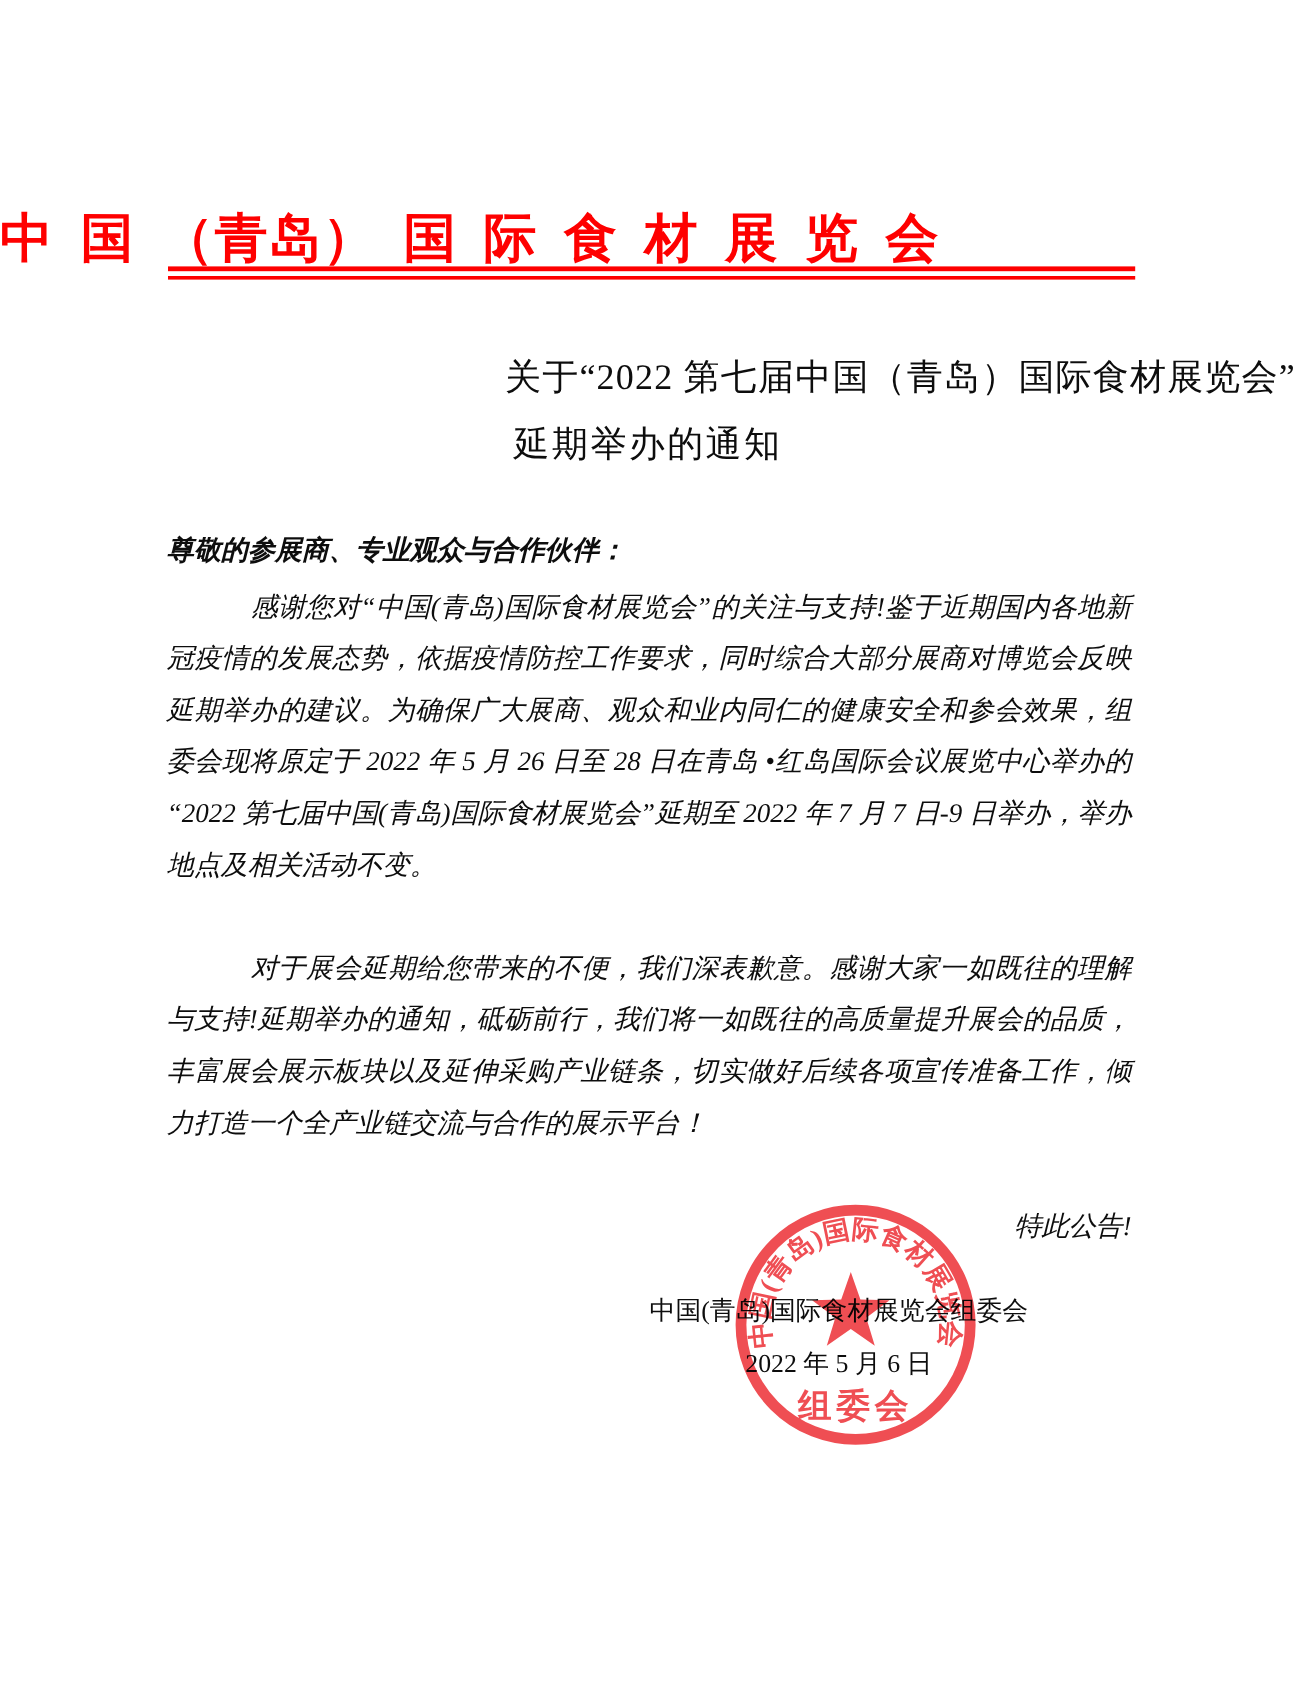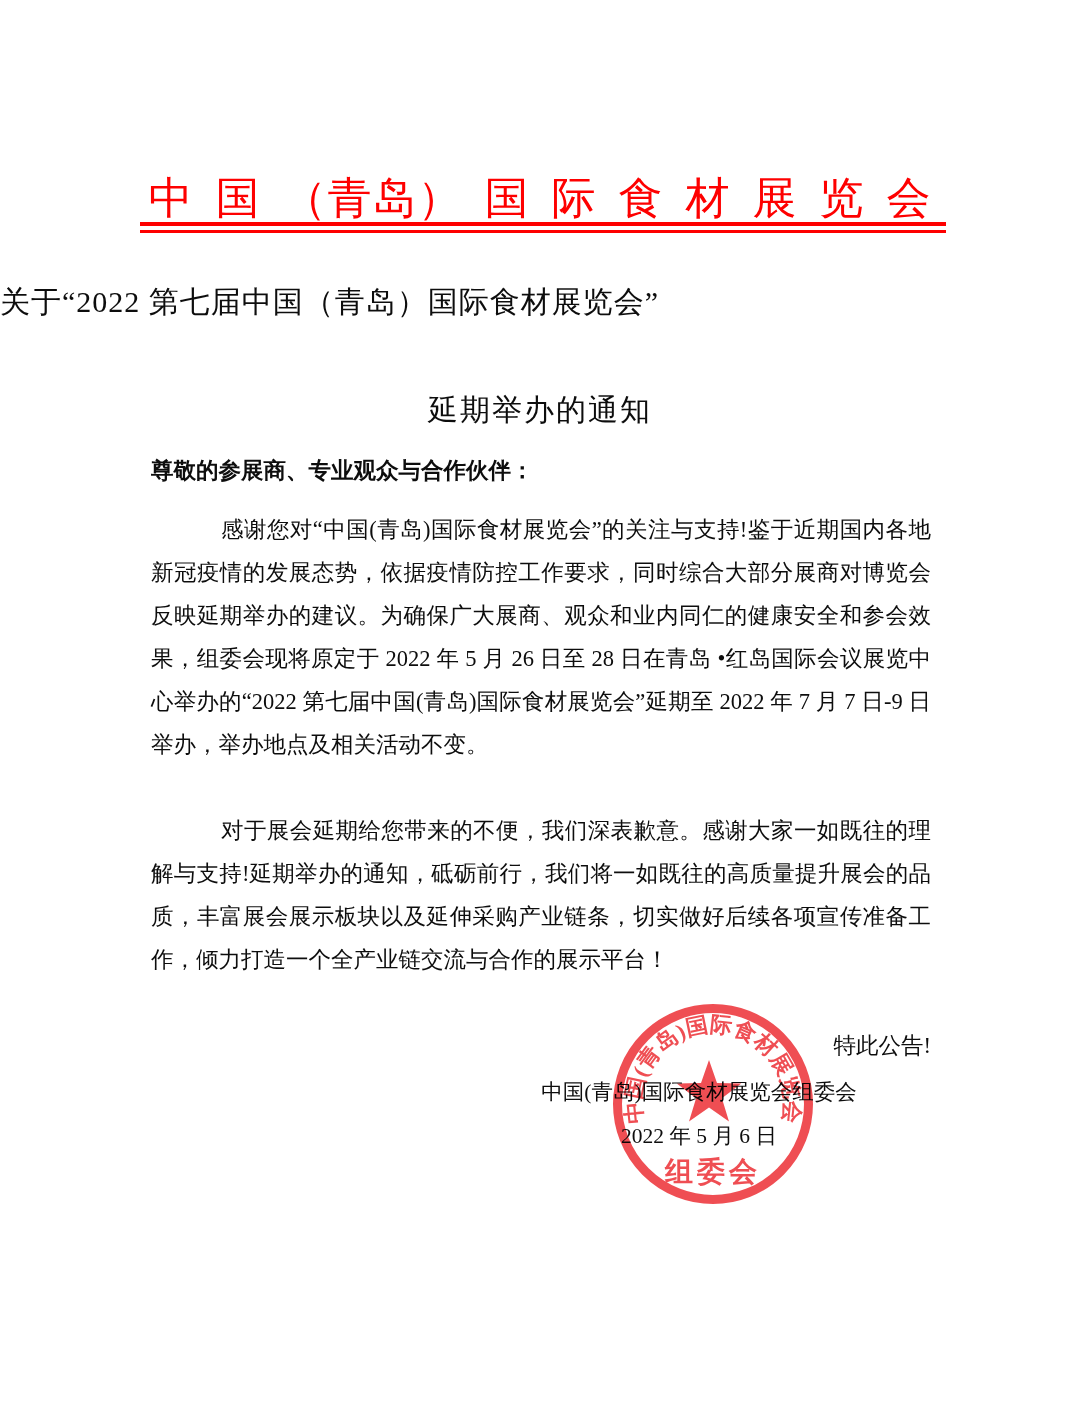--- a/index.html
+++ b/index.html
@@ -7,46 +7,45 @@
     position:relative;
     width:1080px;height:1412px;
     background:#ffffff;
     font-family:"Liberation Serif","DejaVu Serif",serif;
     color:#111;
     overflow:hidden;
   }
   
   .letterhead-title{
     position:absolute;left:0;top:174px;width:1080px;height:50px;
-    line-height:50px;text-align:center;
-    font-size:44px;font-weight:normal;color:#fe0000;
+    line-height:50px;text-align:left;
+    font-size:44px;font-weight:bold;color:#fe0000;
     word-spacing:10px;letter-spacing:1px;
     white-space:nowrap;
   }
   .rule{position:absolute;left:140px;width:806px;background:#fe0000;}
   .rule-thick{top:222px;height:4px;}
   .rule-thin{top:230px;height:3px;}
   
   .doc-title-1{
-    position:absolute;left:0;top:282px;width:1080px;
-    text-align:left;font-size:30px;color:#0d0d0d;
+    position:absolute;left:0;top:294px;width:1080px;
+    text-align:right;font-size:30px;color:#0d0d0d;
     letter-spacing:1px;white-space:nowrap;
   }
   .doc-title-2{
     position:absolute;left:0;top:350px;width:1080px;
     text-align:center;font-size:30px;color:#0d0d0d;
     letter-spacing:2px;
-    margin-top:40px;
   }
   
   .doc-body{
     position:absolute;left:135px;top:433px;width:812px;
     font-size:22.5px;line-height:43px;color:#0d0d0d;
   }
-  .doc-body p{margin:16px;}
+  .doc-body p{margin:4px;font-style:italic;}
   .salutation{font-weight:bold;}
   .para{text-align:justify;text-indent:70px;}
   .spaced{margin-top:43px !important;}
   .closing{text-align:right;}
   
   .signature{
     position:absolute;left:533px;top:1070px;width:332px;
     text-align:center;font-size:21.5px;line-height:44px;color:#0d0d0d;
     z-index:1;white-space:nowrap;
   }

